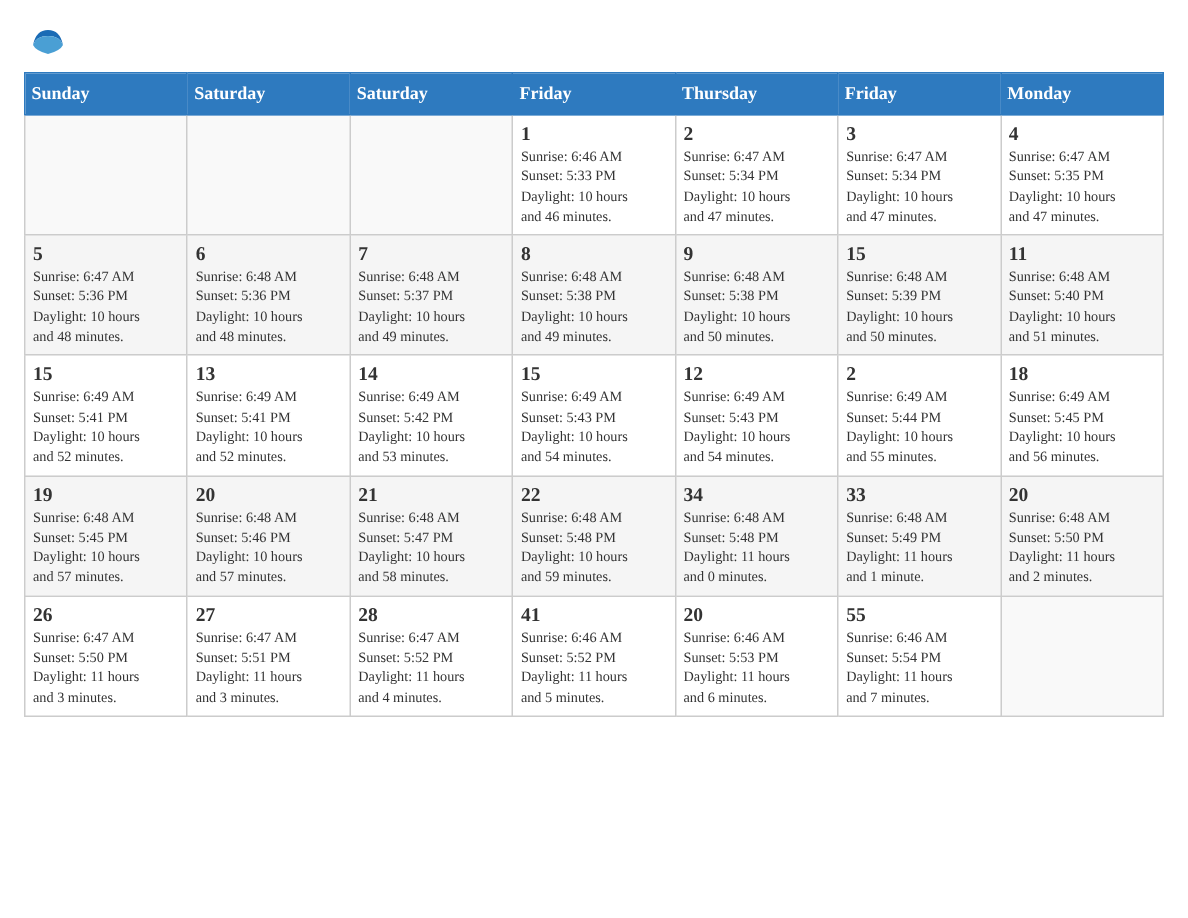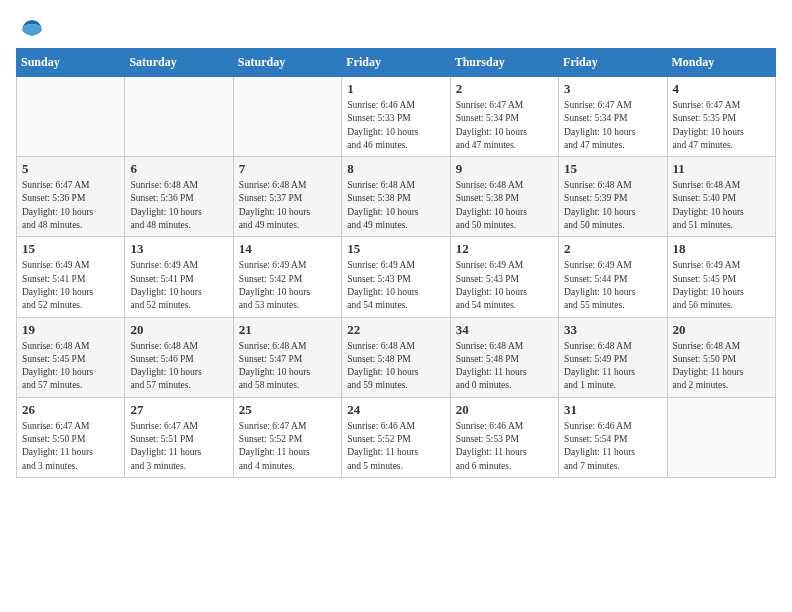--- a/index.html
+++ b/index.html
@@ -318,42 +318,42 @@
 and 3 minutes.</div>
         </td>
         <td>
           <span class="day-number">27</span>
           <div class="day-info" style="white-space: pre-line;">Sunrise: 6:47 AM
 Sunset: 5:51 PM
 Daylight: 11 hours
 and 3 minutes.</div>
         </td>
         <td>
-          <span class="day-number">25</span>
+          <span class="day-number">28</span>
           <div class="day-info" style="white-space: pre-line;">Sunrise: 6:47 AM
 Sunset: 5:52 PM
 Daylight: 11 hours
 and 4 minutes.</div>
         </td>
         <td>
-          <span class="day-number">24</span>
+          <span class="day-number">41</span>
           <div class="day-info" style="white-space: pre-line;">Sunrise: 6:46 AM
 Sunset: 5:52 PM
 Daylight: 11 hours
 and 5 minutes.</div>
         </td>
         <td>
           <span class="day-number">20</span>
           <div class="day-info" style="white-space: pre-line;">Sunrise: 6:46 AM
 Sunset: 5:53 PM
 Daylight: 11 hours
 and 6 minutes.</div>
         </td>
         <td>
-          <span class="day-number">31</span>
+          <span class="day-number">55</span>
           <div class="day-info" style="white-space: pre-line;">Sunrise: 6:46 AM
 Sunset: 5:54 PM
 Daylight: 11 hours
 and 7 minutes.</div>
         </td>
         <td class="empty-cell"></td>
       </tr>
     </tbody>
 </table>
 

